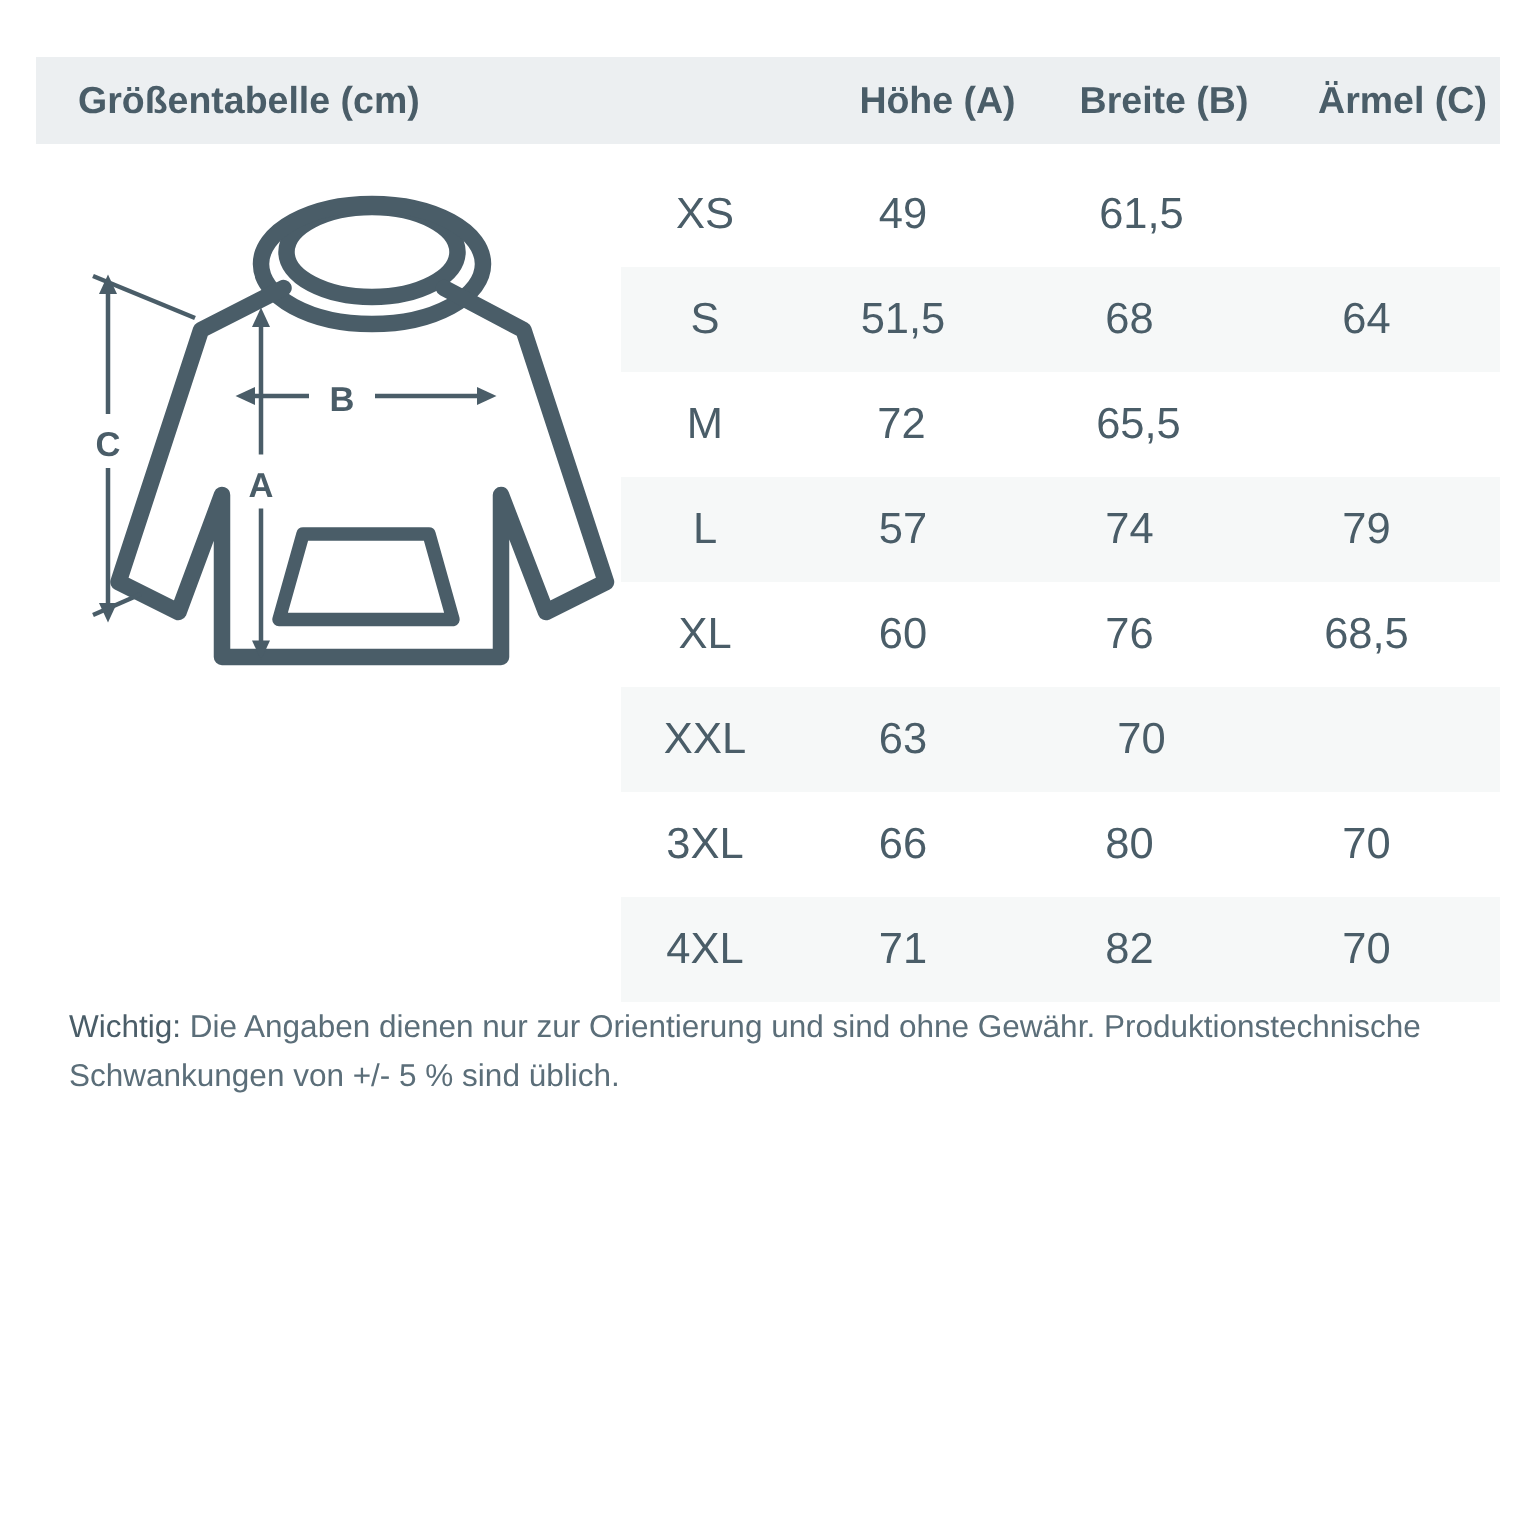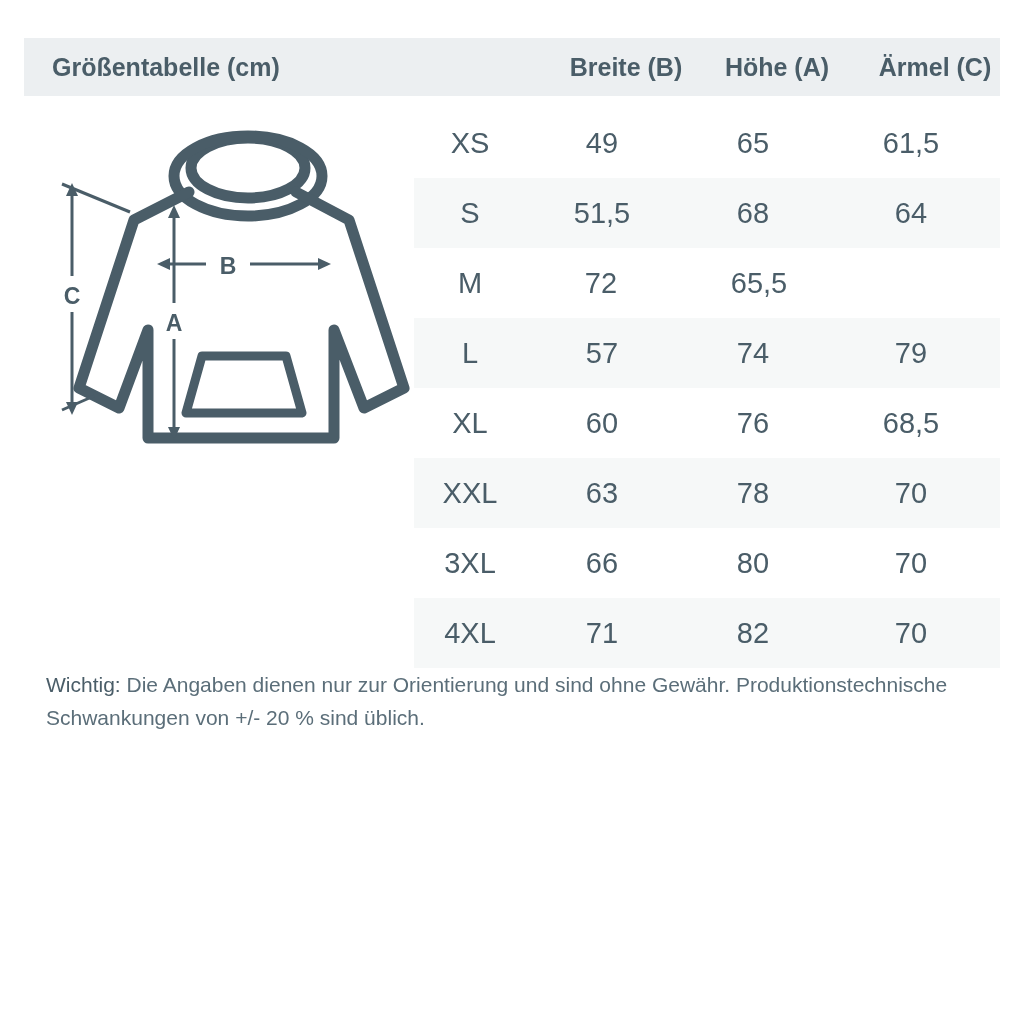--- a/index.html
+++ b/index.html
@@ -110,22 +110,22 @@
 </style>
 </head>
 <body>
 
 <div class="page">
 
   <div class="header">
     <div class="header-title">Größentabelle (cm)</div>
     <div class="header-cols">
       <div class="hcol c-size"></div>
+      <div class="hcol c-height">Höhe (A)</div>
       <div class="hcol c-width">Breite (B)</div>
-      <div class="hcol c-height">Höhe (A)</div>
       <div class="hcol c-sleeve">Ärmel (C)</div>
     </div>
   </div>
 
   <div class="illustration">
     <svg width="390" height="560" viewBox="0 0 390 560" xmlns="http://www.w3.org/2000/svg">
       <g fill="none" stroke="#4a5d68" stroke-width="11" stroke-linejoin="round" stroke-linecap="round">
 
         <ellipse cx="224" cy="60" rx="57" ry="30"></ellipse>
         <ellipse cx="224" cy="68" rx="74" ry="40"></ellipse>
@@ -182,21 +182,20 @@
       <text x="150" y="223" font-family="Liberation Sans, sans-serif" font-size="23" font-weight="bold" fill="#4a5d68" text-anchor="middle">A</text>
       <rect x="28" y="168" width="40" height="36" fill="#ffffff"></rect>
       <text x="48" y="196" font-family="Liberation Sans, sans-serif" font-size="23" font-weight="bold" fill="#4a5d68" text-anchor="middle">C</text>
     </svg>
   </div>
 
   <div class="table">
     <div class="row">
       <div class="cell c-size">XS</div>
       <div class="cell c-width">49</div>
-      <div class="cell c-height">65</div>
       <div class="cell c-sleeve">61,5</div>
     </div>
     <div class="row alt">
       <div class="cell c-size">S</div>
       <div class="cell c-width">51,5</div>
       <div class="cell c-height">68</div>
       <div class="cell c-sleeve">64</div>
     </div>
     <div class="row">
       <div class="cell c-size">M</div>
@@ -211,34 +210,33 @@
     </div>
     <div class="row">
       <div class="cell c-size">XL</div>
       <div class="cell c-width">60</div>
       <div class="cell c-height">76</div>
       <div class="cell c-sleeve">68,5</div>
     </div>
     <div class="row alt">
       <div class="cell c-size">XXL</div>
       <div class="cell c-width">63</div>
-      <div class="cell c-height">78</div>
       <div class="cell c-sleeve">70</div>
     </div>
     <div class="row">
       <div class="cell c-size">3XL</div>
       <div class="cell c-width">66</div>
       <div class="cell c-height">80</div>
       <div class="cell c-sleeve">70</div>
     </div>
     <div class="row alt">
       <div class="cell c-size">4XL</div>
       <div class="cell c-width">71</div>
       <div class="cell c-height">82</div>
       <div class="cell c-sleeve">70</div>
     </div>
   </div>
 
   <div class="footnote">
-    <b>Wichtig:</b><span> Die Angaben dienen nur zur Orientierung und sind ohne Gewähr. Produktionstechnische Schwankungen von +/- 20 % sind üblich.</span>
+    <b>Wichtig:</b><span> Die Angaben dienen nur zur Orientierung und sind ohne Gewähr. Produktionstechnische Schwankungen von +/- 5 % sind üblich.</span>
   </div>
 
 </div>
 
 </body></html>

